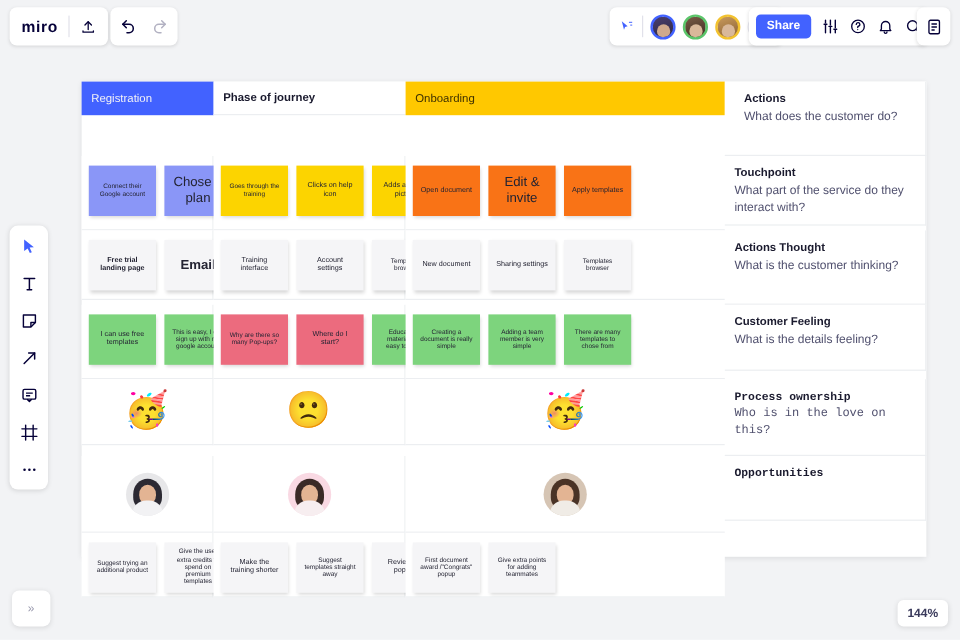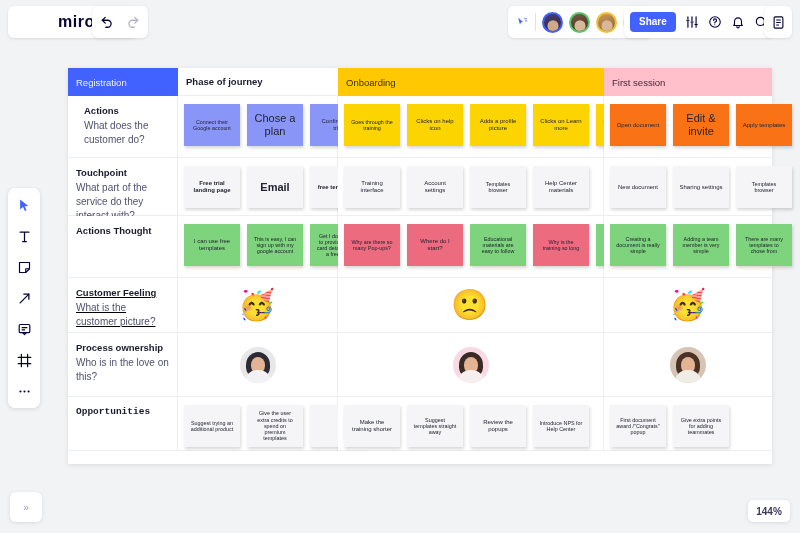--- a/index.html
+++ b/index.html
@@ -16,22 +16,22 @@
     background: #f2f3f5;
   }
   .tb-group {
     position: absolute; top: 6px; height: 32px;
     background: #ffffff; border-radius: 6px;
     display: flex; align-items: center;
     box-shadow: 0 1px 3px rgba(0,0,0,.10);
   }
   .logo-group { left: 8px; padding: 0 10px; gap: 9px; }
   .miro-logo {
-    font-size: 16px; font-weight: 700; letter-spacing: .5px;
-    color: #050038; line-height: 1; margin-left: 40px;
+    font-size: 13px; font-weight: 700; letter-spacing: .5px;
+    color: #050038; line-height: 1;
   }
   .vdiv { width: 1px; height: 18px; background: #e1e1ea; }
   .ico { display: flex; align-items: center; justify-content: center; color: #050038; }
   .ico svg { display: block; }
   .undo-group { left: 92px; padding: 0 8px; gap: 12px; }
   .muted { opacity: .3; }
 
   .avatars-group { left: 508px; padding: 0 8px; gap: 6px; }
   .av {
     width: 21px; height: 21px; border-radius: 50%;
@@ -296,21 +296,20 @@
         <circle cx="18.5" cy="12" r="1.7"></circle>
       </svg>
   </span>
 </div>
 
 <div class="board">
   <div class="grid" id="grid-root">
       <div class="hcell reg">Registration</div>
       <div class="hcell rowlabel">Phase of journey</div>
       <div class="hcell onb">Onboarding</div>
-      <div class="hcell fs">First session</div>
       <div class="rlab" style="height: 62px; padding-left: 16px;">
         <div class="t">Actions</div>
         <div class="s">What does the customer do?</div>
       </div>
       <div class="cell" style="height: 62px;">
         <div class="note blue sm">Connect their Google account</div>
         <div class="note blue big">Chose a plan</div>
         <div class="note blue">Confirm free trial</div>
       </div>
       <div class="cell" style="height: 62px;">
@@ -340,52 +339,53 @@
         <div class="note grey sm">Templates browser</div>
         <div class="note grey">Help Center materials</div>
       </div>
       <div class="cell last" style="height: 58px;">
         <div class="note grey">New document</div>
         <div class="note grey">Sharing settings</div>
         <div class="note grey sm">Templates browser</div>
       </div>
       <div class="rlab" style="height: 62px;">
         <div class="t">Actions Thought</div>
+        <div class="s">What is the customer thinking?</div>
       </div>
       <div class="cell" style="height: 62px;">
         <div class="note green">I can use free templates</div>
         <div class="note green sm">This is easy, I can sign up with my google account</div>
         <div class="note green sm">Get I don't need to provide credit card details to get a free trial</div>
       </div>
       <div class="cell" style="height: 62px;">
         <div class="note red sm">Why are there so many Pop-ups?</div>
         <div class="note red">Where do I start?</div>
         <div class="note green sm">Educational materials are easy to follow</div>
         <div class="note red sm">Why is the training so long</div>
         <div class="note green sm">I love all the template examples that I can browse</div>
       </div>
       <div class="cell last" style="height: 62px;">
         <div class="note green sm">Creating a document is really simple</div>
         <div class="note green sm">Adding a team member is very simple</div>
         <div class="note green sm">There are many templates to chose from</div>
       </div>
-      <div class="rlab" style="height: 55px; text-decoration: underline;">
+      <div class="rlab" style="height: 55px;">
         <div class="t">Customer Feeling</div>
-        <div class="s">What is the customer picture?</div>
+        <div class="s">What is the details feeling?</div>
       </div>
       <div class="cell center" style="height: 55px;">
         <span class="emoji">🥳</span>
       </div>
       <div class="cell center" style="height: 55px;">
         <span class="emoji">🙁</span>
       </div>
       <div class="cell last center" style="height: 55px;">
         <span class="emoji">🥳</span>
       </div>
-      <div class="rlab" style="height: 64px;">
+      <div class="rlab" style="height: 64px; font-family: Liberation Mono, monospace;">
         <div class="t">Process ownership</div>
         <div class="s">Who is in the love on this?</div>
       </div>
       <div class="cell center" style="height: 64px;">
         <span class="person p1">
           <span class="hair"></span>
           <span class="skin"></span>
           <span class="body"></span>
         </span>
       </div>

